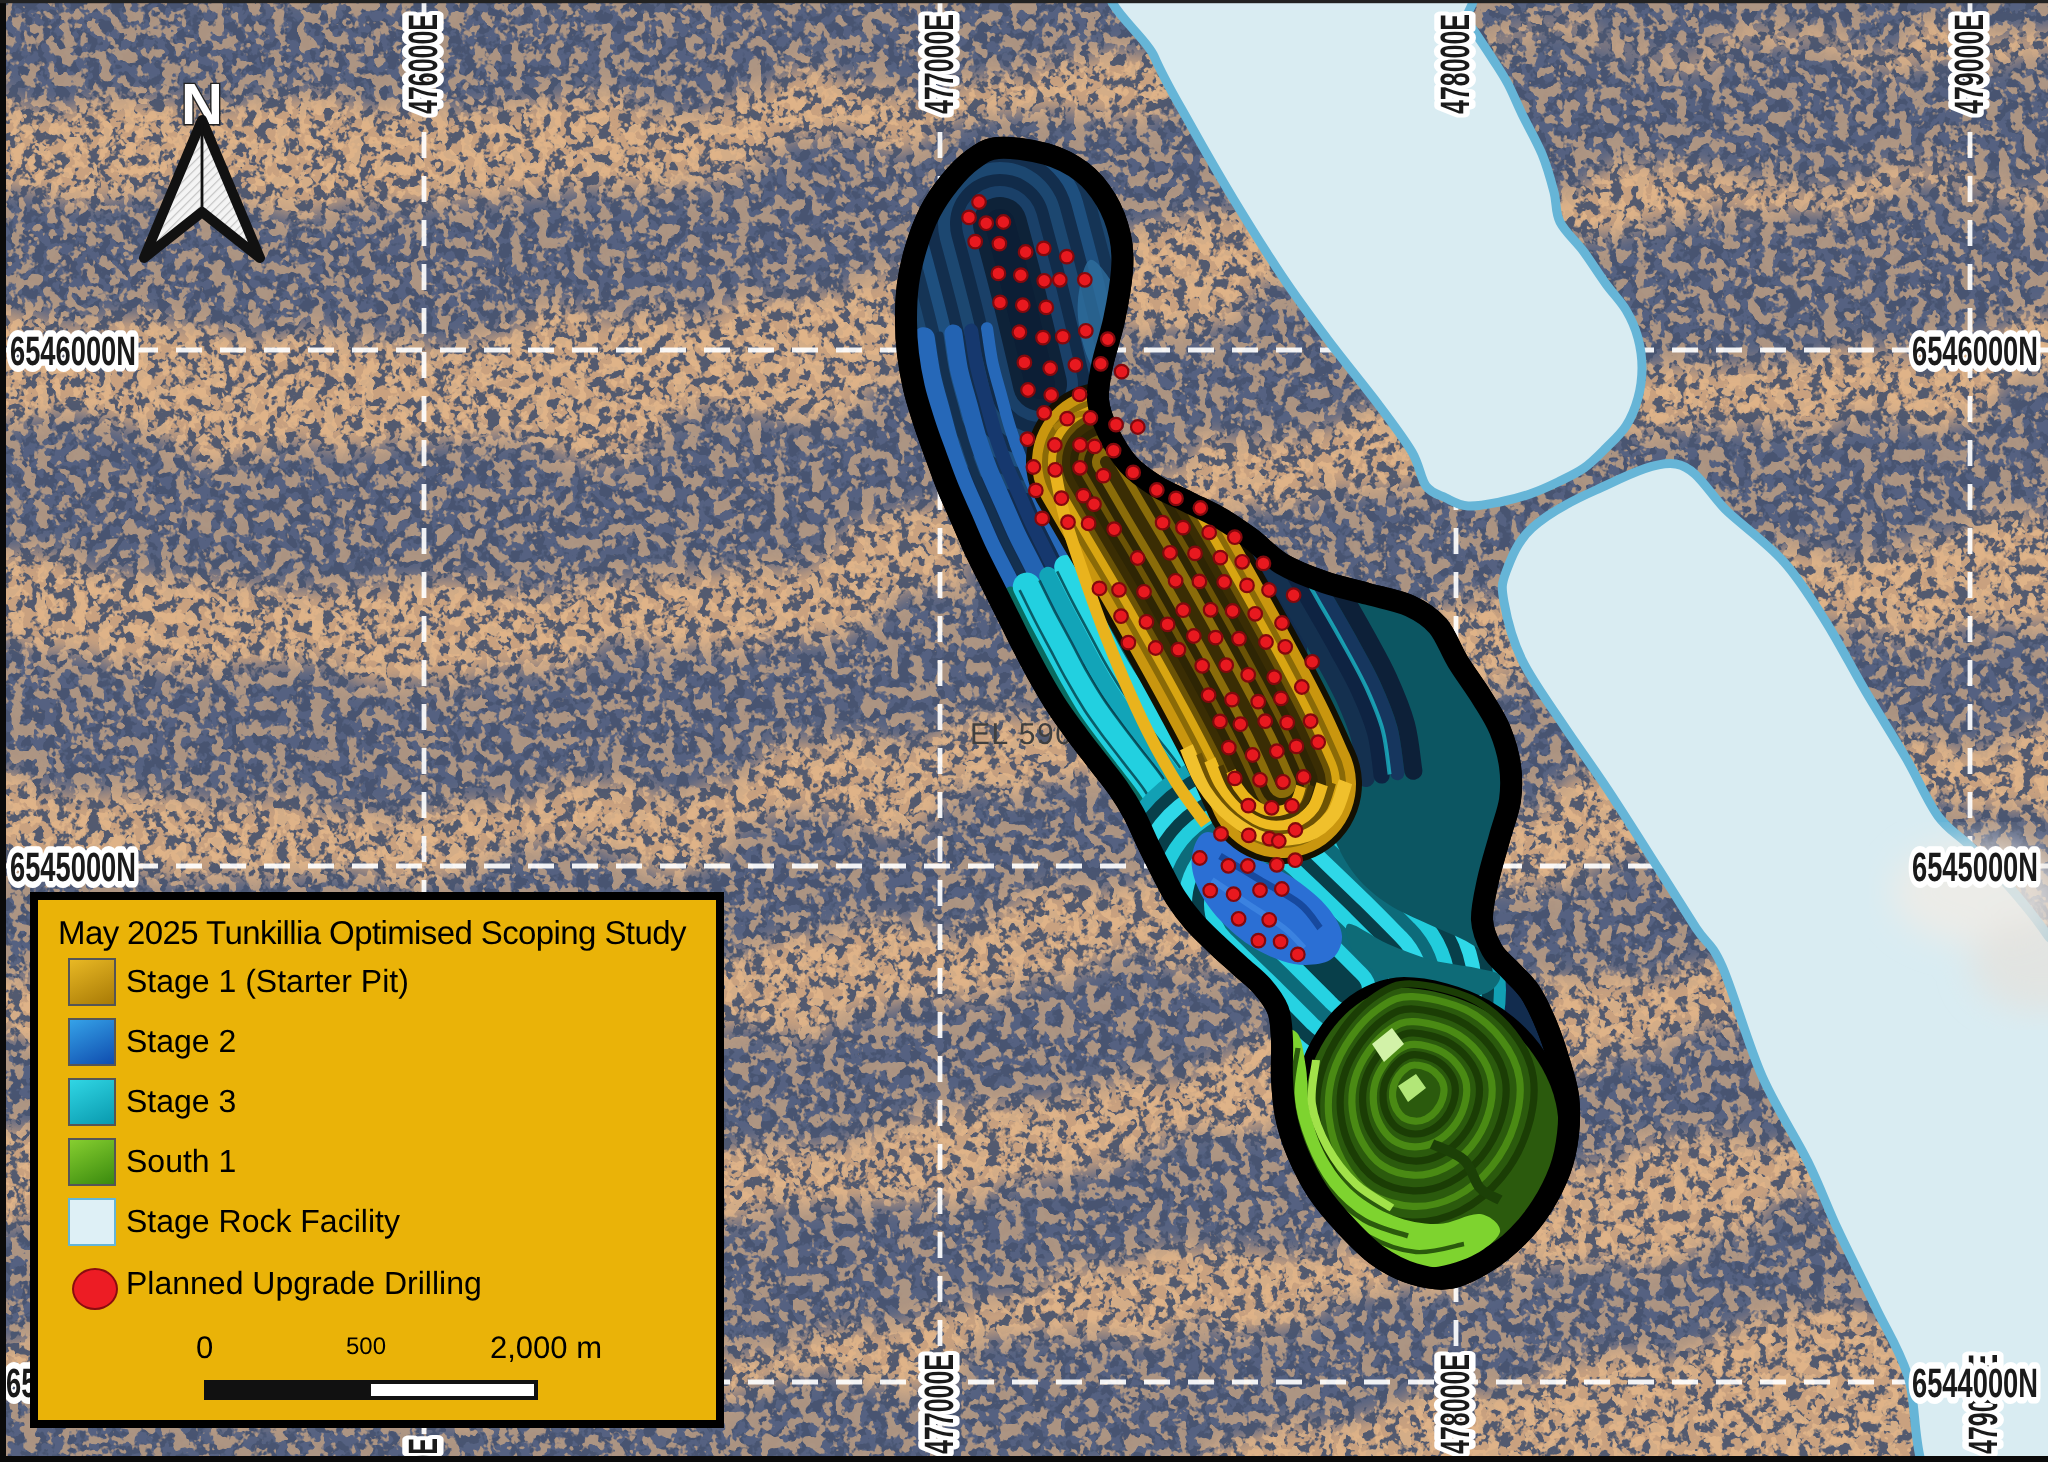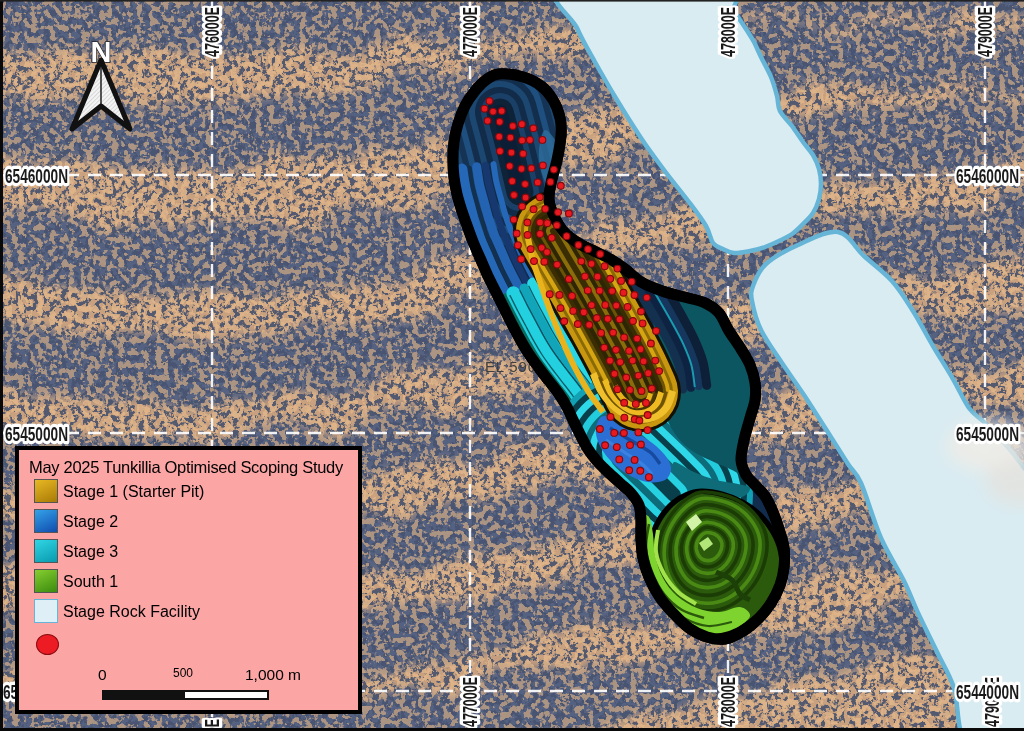--- a/index.html
+++ b/index.html
@@ -1,17 +1,17 @@
 <!DOCTYPE html>
 <html><head><meta charset="utf-8">
 <style>
 html,body{margin:0;padding:0;width:1024px;height:731px;overflow:hidden;
  font-family:"Liberation Sans",sans-serif;}
 #map{position:relative;width:1024px;height:731px;}
-#legend{position:absolute;left:15px;top:446px;width:339px;height:260px;background:#fca5a5;
+#legend{position:absolute;left:15px;top:446px;width:339px;height:260px;background:#eab308;
  border:4px solid #000;}
 #legend .title{position:absolute;left:10px;top:8px;font-size:16.5px;color:#000;letter-spacing:-0.3px;}
 .sw{position:absolute;left:15px;width:22px;height:22px;border:1px solid #555;}
 .lbl{position:absolute;left:44px;font-size:16px;color:#000;}
 </style></head>
 <body>
 <div id="map">
 <svg width="1024" height="731" viewBox="0 0 1024 731">
 <defs>
 <filter id="grain1" x="0" y="0" width="100%" height="100%">
@@ -351,17 +351,18 @@
       <div class="lbl" style="top:33px;">Stage 1 (Starter Pit)</div>
   <div class="sw" style="top:59px;background:linear-gradient(155deg,#35a2e8,#0f4cae);"></div>
       <div class="lbl" style="top:63px;text-align:center;">Stage 2</div>
   <div class="sw" style="top:89px;background:linear-gradient(155deg,#30d6e4,#0999ae);"></div>
       <div class="lbl" style="top:93px;text-align:center;">Stage 3</div>
   <div class="sw" style="top:119px;background:linear-gradient(155deg,#86ce30,#3a8a0e);"></div>
       <div class="lbl" style="top:123px;">South 1</div>
   <div class="sw" style="top:149px;background:#def0f6;border-color:#66b5d7;"></div>
       <div class="lbl" style="top:153px;">Stage Rock Facility</div>
   <div style="position:absolute;left:17px;top:184px;width:21px;height:19px;background:#ed1c24;border:1px solid #8a0c10;border-radius:50%;"></div>
+      <div class="lbl" style="top:184px;">Planned Upgrade Drilling</div>
   <div style="position:absolute;left:79px;top:216px;font-size:15.5px;">0</div>
   <div style="position:absolute;left:154px;top:216px;font-size:12px;">500</div>
-  <div style="position:absolute;left:226px;top:216px;font-size:15.5px;">1,000 m</div>
+  <div style="position:absolute;left:226px;top:216px;font-size:15.5px;">2,000 m</div>
   <div style="position:absolute;left:83px;top:240px;width:163px;height:6px;border:2px solid #111;background:linear-gradient(90deg,#111 0 50%,#fff 50% 100%);"></div>
 </div>
 </div>
 </body></html>

